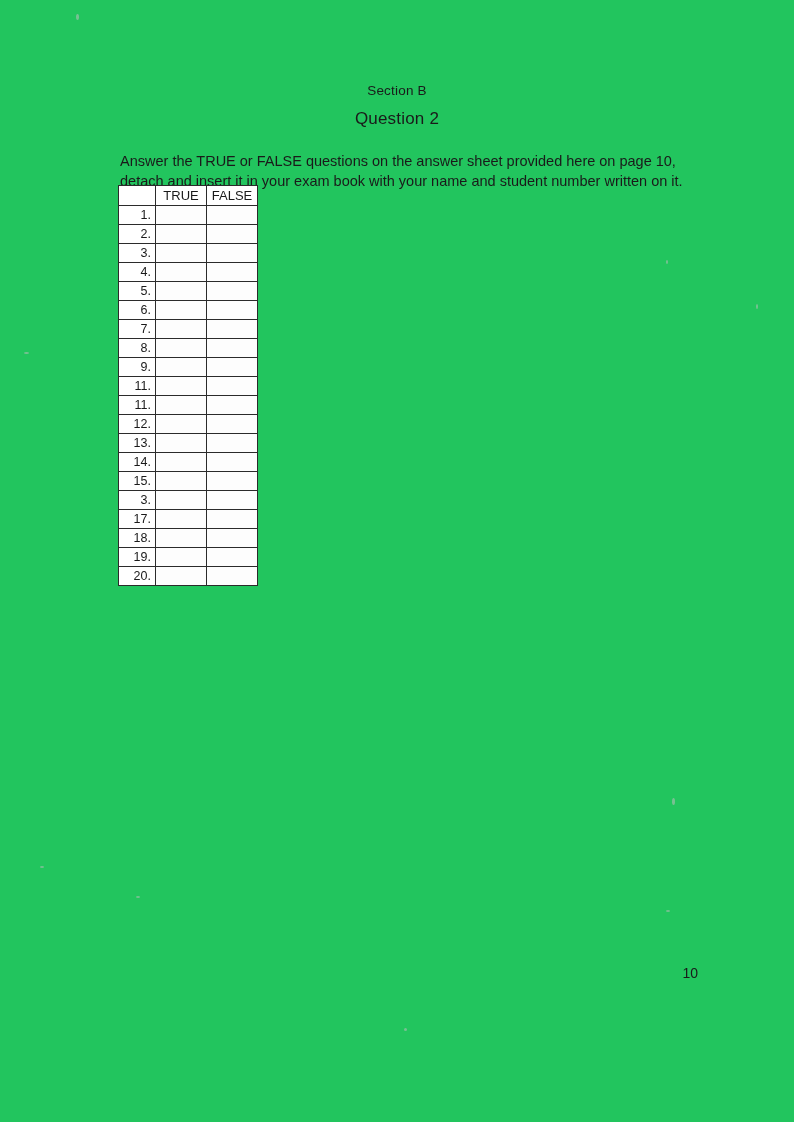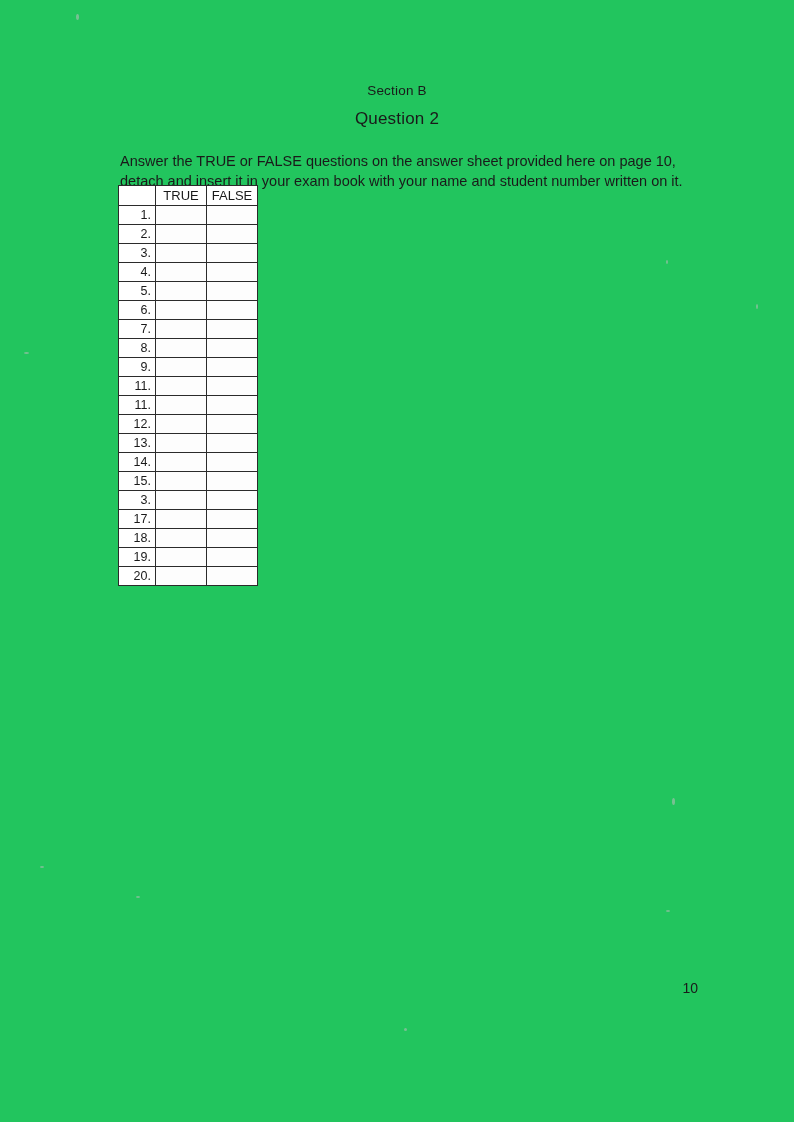--- a/index.html
+++ b/index.html
@@ -90,21 +90,20 @@
   }
   td.mark-cell {
     background: #fdfdfd;
   }
 
   .page-number {
     position: absolute;
     right: 96px;
     top: 965px;
     font-size: 14px;
-    margin-top: 15px;
   }
 </style>
 </head>
 <body>
 
 <div class="page">
 
   <div class="speck" style="left:76px; top:14px; width:3px; height:6px;"></div>
   <div class="speck" style="left:756px; top:304px; width:2px; height:5px;"></div>
   <div class="speck" style="left:666px; top:260px; width:2px; height:4px;"></div>

